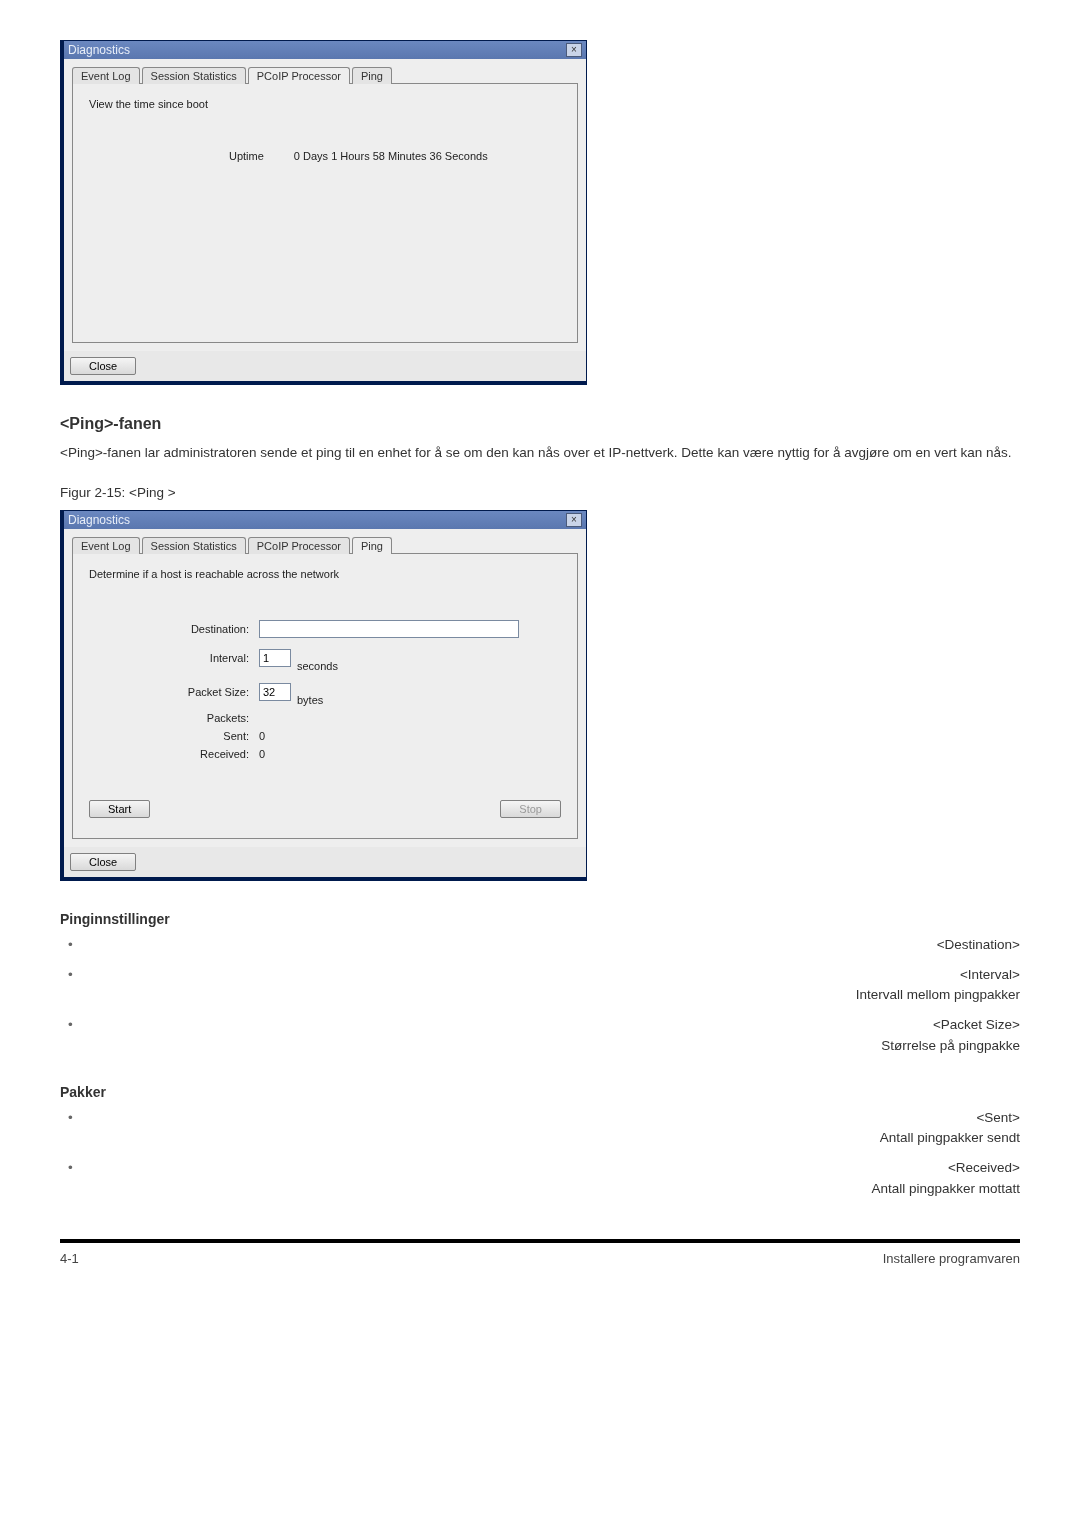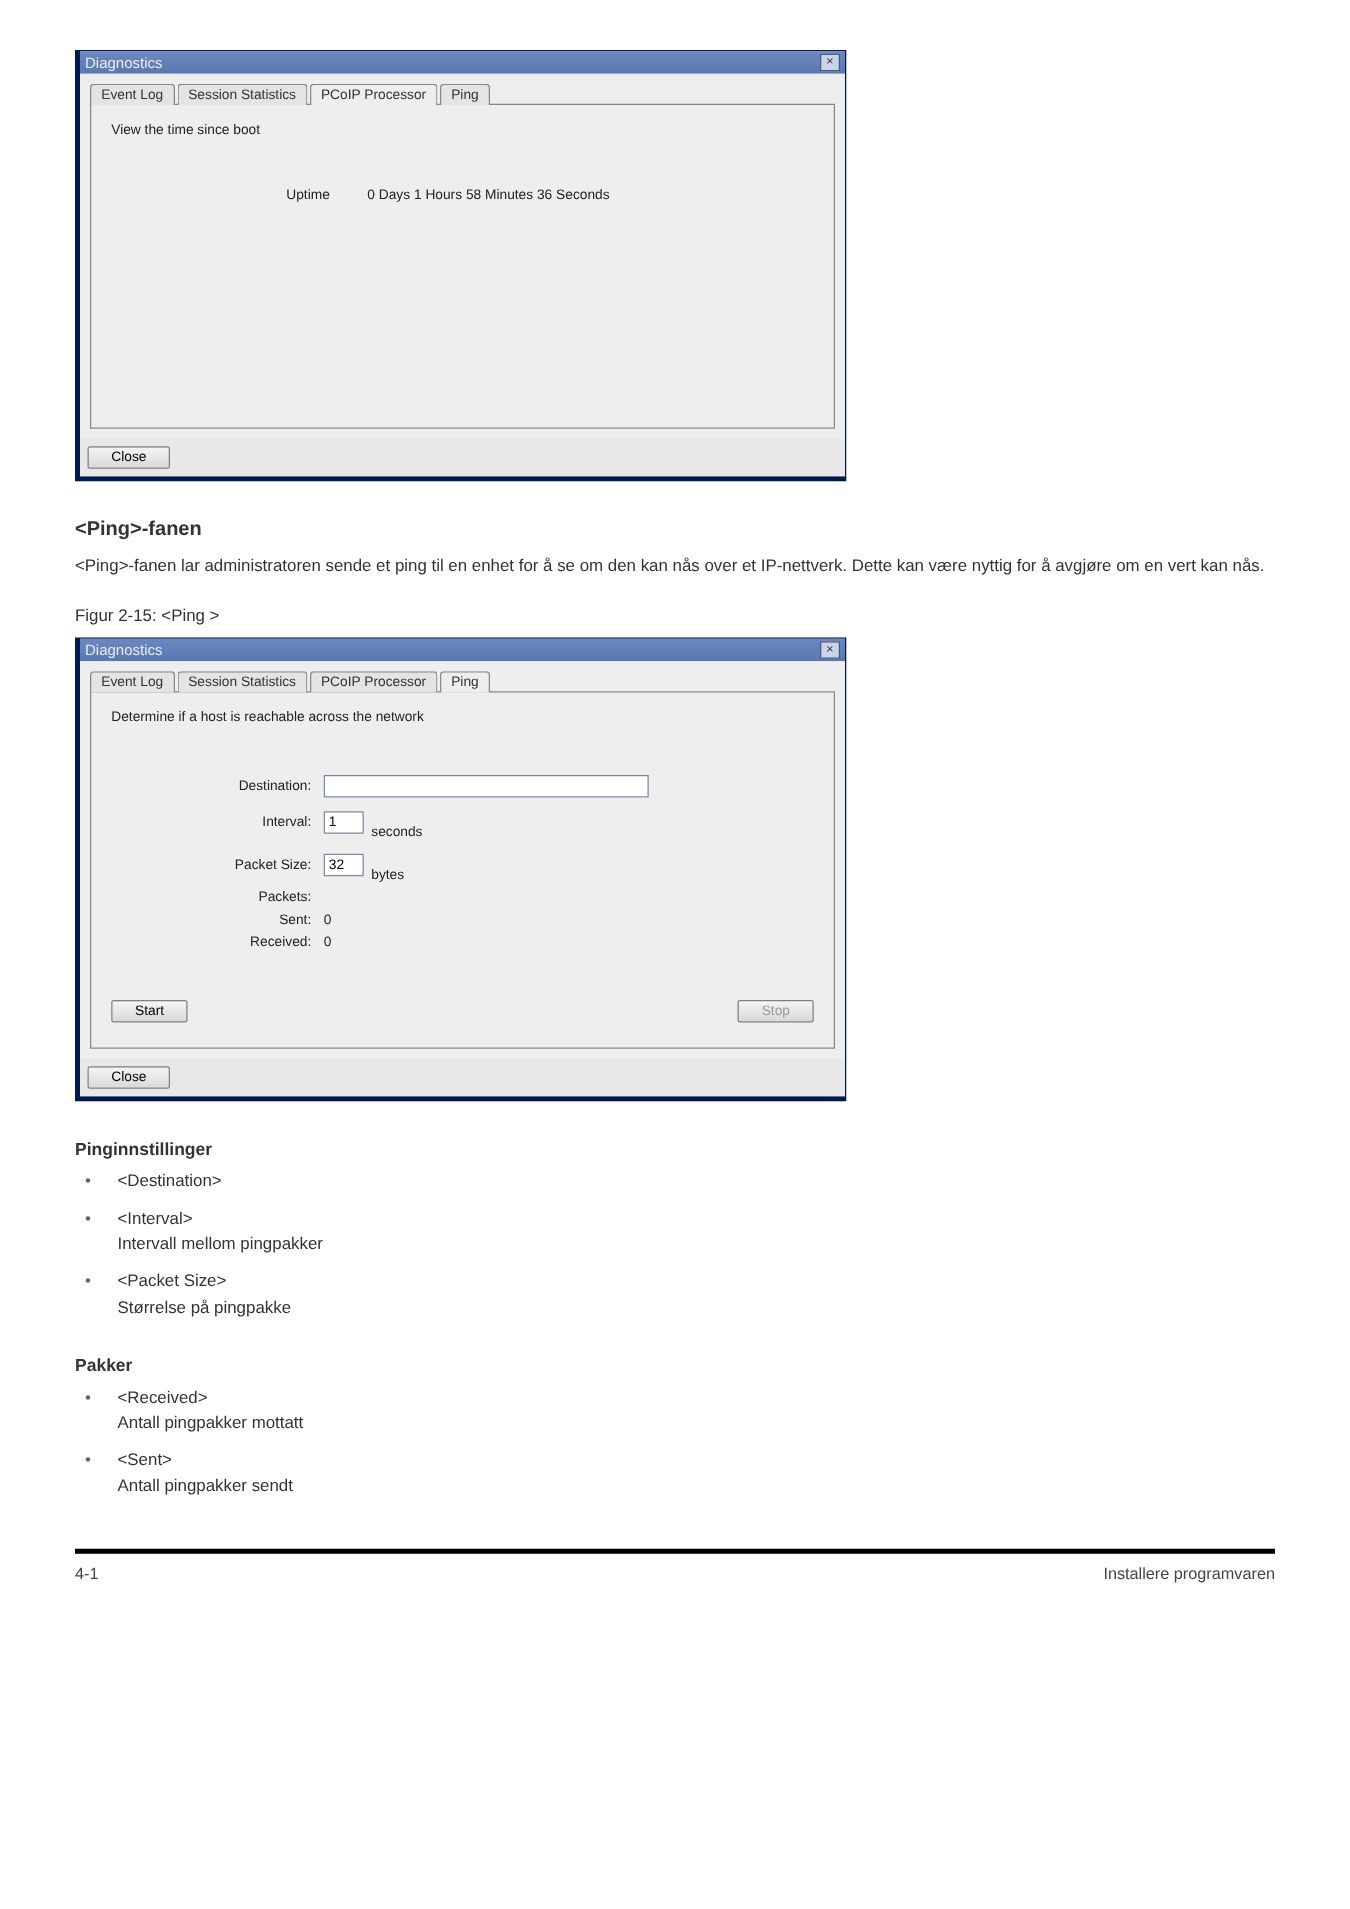--- a/index.html
+++ b/index.html
@@ -5,21 +5,21 @@
   * { box-sizing: border-box; margin: 0; padding: 0; }
   body {
     font-family: Arial, Helvetica, sans-serif;
     font-size: 14px;
     color: #333;
     background: #fff;
     padding: 40px 60px 20px 60px;
     width: 1080px;
   }
   .dialog {
-    width: 617px;
+    width: 527px;
     border: 1px solid #001a4d;
     border-left: 4px solid #001a4d;
     border-bottom: 4px solid #001a4d;
     background: #e8e8e8;
     margin-bottom: 30px;
   }
   .dialog-titlebar {
     background: linear-gradient(#6b88c0, #5a77af);
     color: #e8eef8;
     padding: 2px 4px;
@@ -154,20 +154,21 @@
     list-style: none;
     padding: 0;
     margin: 0 0 14px 0;
   }
   ul.desc-list > li {
     position: relative;
     padding-left: 34px;
     margin-bottom: 10px;
     font-size: 13.5px;
     line-height: 1.5;
+    text-align: right;
   }
   ul.desc-list > li::before {
     content: "•";
     position: absolute;
     left: 8px;
     top: 0;
     color: #666;
   }
   .list-term { display: block; }
   .list-desc { display: block; }
@@ -277,25 +278,25 @@
   </li>
   <li>
     <span class="list-term">&lt;Packet Size&gt;</span>
     <span class="list-desc">Størrelse på pingpakke</span>
   </li>
 </ul>
 
 <h4 class="subsection">Pakker</h4>
 <ul class="desc-list">
   <li>
+    <span class="list-term">&lt;Sent&gt;</span>
+    <span class="list-desc">Antall pingpakker sendt</span>
+  </li>
+  <li>
     <span class="list-term">&lt;Received&gt;</span>
     <span class="list-desc">Antall pingpakker mottatt</span>
-  </li>
-  <li>
-    <span class="list-term">&lt;Sent&gt;</span>
-    <span class="list-desc">Antall pingpakker sendt</span>
   </li>
 </ul>
 
 <div class="page-footer">
   <span>4-1</span>
   <span>Installere programvaren</span>
 </div>
 
 </body></html>

